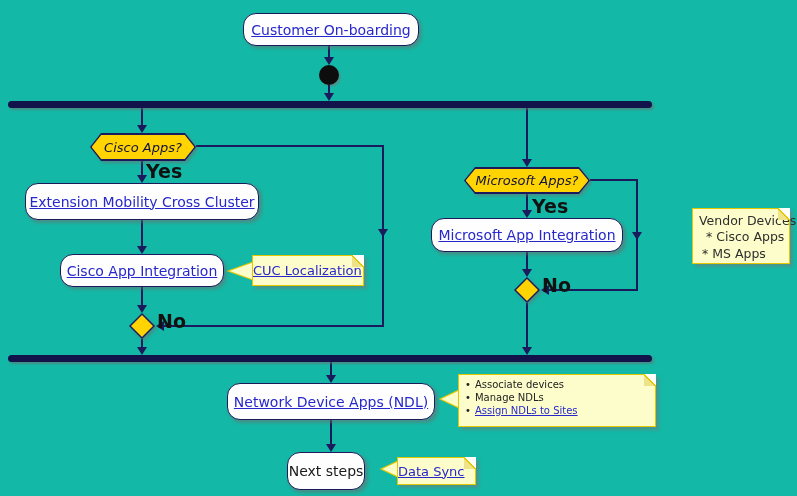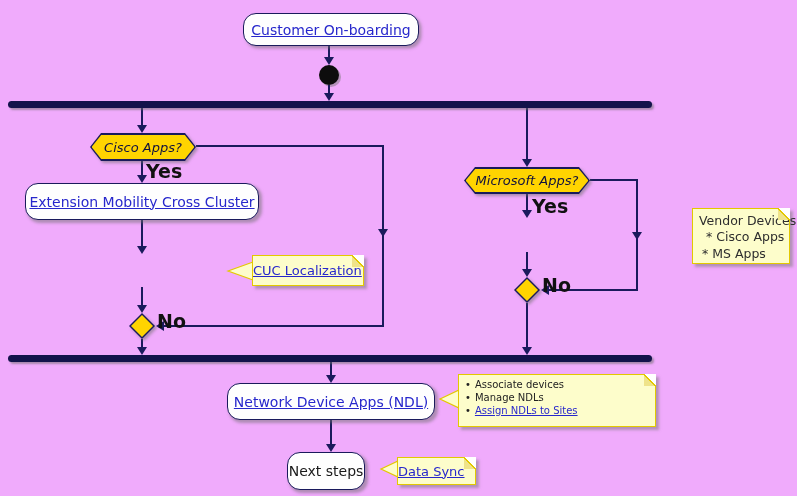--- a/index.html
+++ b/index.html
@@ -1,16 +1,16 @@
 <!DOCTYPE html>
 <html><head>
 <meta charset="utf-8">
 <style>
   html,body{margin:0;padding:0;background:#fff;}
-  .canvas{position:relative;width:797px;height:496px;background:#f0abfc;
+  .canvas{position:relative;width:797px;height:496px;background:#14b8a6;
           font-family:"DejaVu Sans",sans-serif;overflow:hidden;}
 
   
   .wires{position:absolute;left:0;top:0;}
   .wires line,.wires polyline{stroke:#1A1A5C;stroke-width:2;fill:none;}
   .wires polygon{fill:#1A1A5C;stroke:none;}
   .wires polygon.beak{fill:#FDFDCB;stroke:#E3C800;stroke-width:1.2;}
 
   
   .bar{position:absolute;height:7px;background:#13134B;border-radius:3.5px;
@@ -137,39 +137,45 @@
     <div class="hex-b"></div>
     <div class="hex-f"></div>
     <span class="hex-label">Cisco Apps?</span>
   </div>
   <span class="lbl" style="left:146px;top:160px;">Yes</span>
 
   <div class="box" style="left:25px;top:183px;width:234px;height:37px;">
     <span class="link">Extension Mobility Cross Cluster</span>
   </div>
 
+  <div class="box" style="left:60px;top:254px;width:164px;height:33px;">
+    <span class="link">Cisco App Integration</span>
+  </div>
 
   <div class="note center" style="left:252px;top:255px;width:112px;height:31px;">
     <div class="fold"></div>
     <span class="link">CUC Localization</span>
   </div>
 
   <div class="dia" style="left:129px;top:313px;">
     <div class="dia-b"></div>
     <div class="dia-f"></div>
   </div>
   <span class="lbl" style="left:157px;top:310px;">No</span>
 
   <div class="hex" style="left:464px;top:167px;width:126px;height:27px;">
     <div class="hex-b"></div>
     <div class="hex-f"></div>
     <span class="hex-label">Microsoft Apps?</span>
   </div>
   <span class="lbl" style="left:532px;top:195px;">Yes</span>
 
+  <div class="box" style="left:431px;top:218px;width:192px;height:34px;">
+    <span class="link">Microsoft App Integration</span>
+  </div>
 
   <div class="dia" style="left:514px;top:277px;">
     <div class="dia-b"></div>
     <div class="dia-f"></div>
   </div>
   <span class="lbl" style="left:542px;top:274px;">No</span>
 
   <div class="note" style="left:692px;top:208px;width:98px;height:56px;padding-top:4px;">
     <div class="fold"></div>
     <div class="nrow">Vendor Devices:</div>

